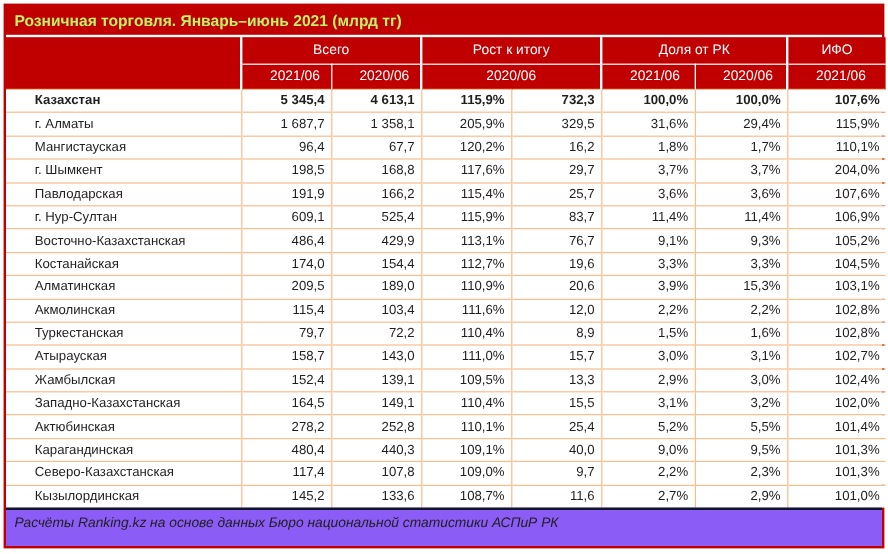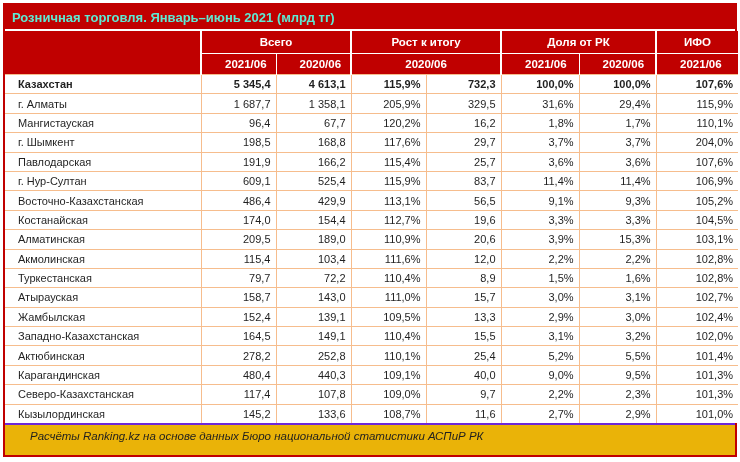--- a/index.html
+++ b/index.html
@@ -5,49 +5,49 @@
   html,body{margin:0;padding:0;background:#ffffff;}
   .canvas{
     position:relative;width:740px;height:462px;background:#ffffff;overflow:hidden;
     font-family:"Liberation Sans","DejaVu Sans",sans-serif;
   }
   .sheet{
     position:absolute;left:3px;top:3px;width:730px;height:450px;
     border:2px solid #c00000;display:flex;flex-direction:column;background:#ffffff;
   }
   .title-bar{
-    background:#c00000;color:#5eead4;font-weight:bold;font-size:13px;
+    background:#c00000;color:#bef264;font-weight:bold;font-size:13px;
     padding:5px 7px 4px 7px;border-bottom:2px solid #ffffff;white-space:nowrap;
     flex:0 0 auto;
   }
   table{
     border-collapse:collapse;table-layout:fixed;width:100%;flex:0 0 auto;
   }
   thead th{
-    background:#c00000;color:#ffffff;font-weight:bold;font-size:11.5px;
+    background:#c00000;color:#ffffff;font-weight:normal;font-size:11.5px;
     padding:0 23px;white-space:nowrap;
   }
   tr.group-row th{height:22px;text-align:center;}
   tr.group-row th.grp{border-left:2px solid #ffffff;border-bottom:1px solid #ffffff;}
   tr.sub-row th{height:20px;text-align:right;}
   tr.sub-row th.sep2{border-left:2px solid #ffffff;}
   tr.sub-row th.sep1{border-left:1px solid #ffffff;}
   tr.sub-row th.ctr{text-align:center;}
   tbody td{
     height:18.4px;font-size:11px;color:#1f1f1f;padding:0 5px;
     border-top:1px solid #f6bd8d;white-space:nowrap;overflow:hidden;
     background:#ffffff;
   }
   tbody td + td{border-left:1px solid #f6bd8d;}
-  tbody td.region{text-align:left;padding-left:13px;}
+  tbody td.region{text-align:left;padding-left:24px;}
   tbody td.num{text-align:right;}
   tbody tr.bold td{font-weight:bold;}
   .footer{
-    flex:1 1 auto;border-top:2px solid #6d28d9;background:#eab308;
-    font-style:italic;font-size:11.5px;color:#1f1f1f;padding:5px 7px 0 25px;
+    flex:1 1 auto;border-top:2px solid #0f172a;background:#8b5cf6;
+    font-style:italic;font-size:11.5px;color:#1f1f1f;padding:5px 7px 0 7px;
     white-space:nowrap;
   }
 </style>
 </head>
 <body>
 
 <div class="canvas">
   <div class="sheet">
 
     <div class="title-bar">Розничная торговля. Январь–июнь 2021 (млрд тг)</div>
@@ -139,21 +139,21 @@
             <td class="num">83,7</td>
             <td class="num">11,4%</td>
             <td class="num">11,4%</td>
             <td class="num">106,9%</td>
           </tr>
           <tr>
             <td class="region">Восточно-Казахстанская</td>
             <td class="num">486,4</td>
             <td class="num">429,9</td>
             <td class="num">113,1%</td>
-            <td class="num">56,5</td>
+            <td class="num">76,7</td>
             <td class="num">9,1%</td>
             <td class="num">9,3%</td>
             <td class="num">105,2%</td>
           </tr>
           <tr>
             <td class="region">Костанайская</td>
             <td class="num">174,0</td>
             <td class="num">154,4</td>
             <td class="num">112,7%</td>
             <td class="num">19,6</td>

